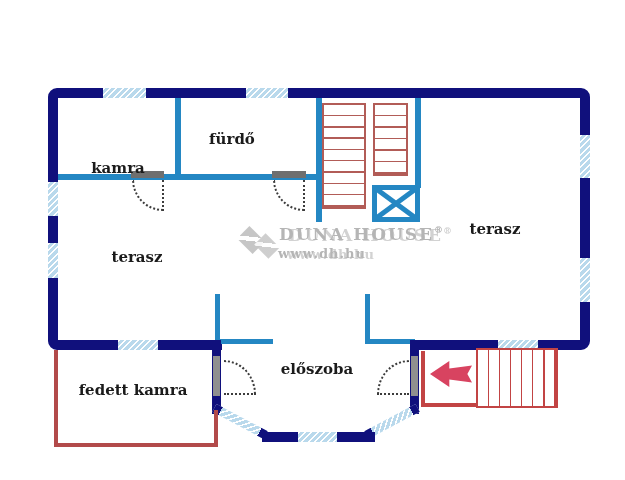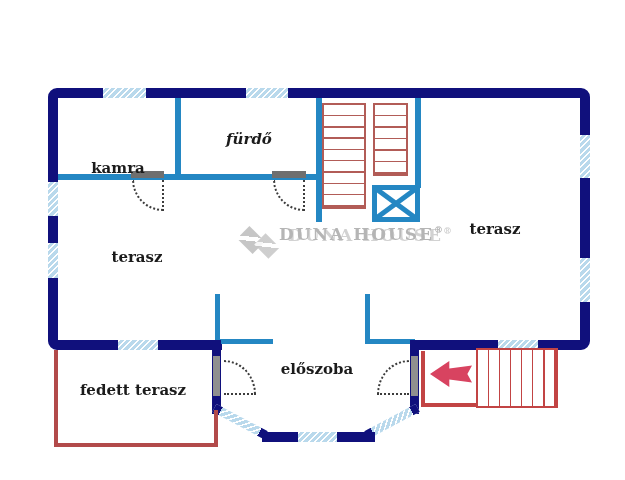--- a/index.html
+++ b/index.html
@@ -145,21 +145,22 @@
   <div class="porchline" style="left:421px;top:351px;width:4px;height:56px;"></div>
   <div class="porchline" style="left:421px;top:403px;width:57px;height:4px;"></div>
   <div class="stairsE"></div>
   <div class="arrow"></div>
 
   <div class="dia" style="left:240px;top:229px;width:22px;height:22px;"></div>
   <div class="dia" style="left:257px;top:236px;width:20px;height:20px;opacity:.85;"></div>
   <div class="wm-text wm-brand" style="left:326px;top:224px;">
     <span>DUNA HOUSE</span><span class="wm-reg">®</span>
   </div>
+  <div class="wm-text wm-url" style="left:322px;top:246px;">www.dh.hu</div>
 
   <div class="label" style="left:118px;top:142px;margin-top:26px;">kamra</div>
-  <div class="label" style="left:249px;top:139px;font-style:italic;">fürdő</div>
+  <div class="label" style="left:232px;top:139px;">fürdő</div>
   <div class="label" style="left:137px;top:257px;">terasz</div>
   <div class="label" style="left:495px;top:229px;">terasz</div>
   <div class="label" style="left:317px;top:369px;">előszoba</div>
-  <div class="label" style="left:133px;top:390px;">fedett terasz</div>
+  <div class="label" style="left:133px;top:390px;">fedett kamra</div>
 
 </div>
 
 </body></html>

